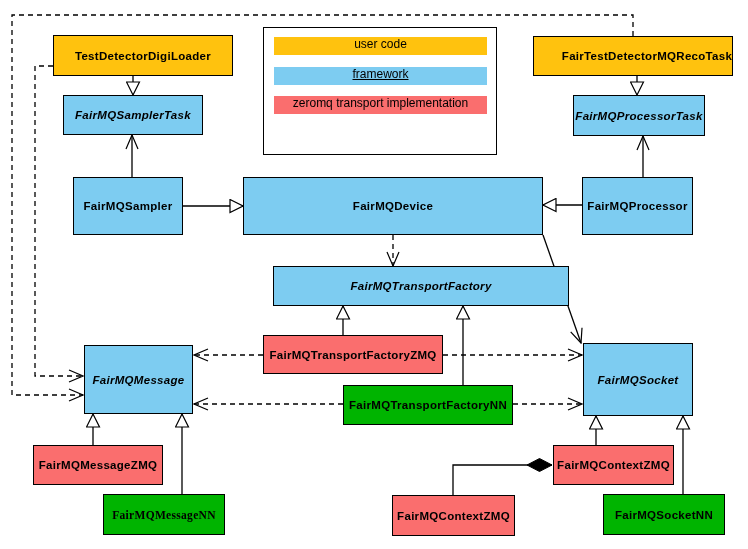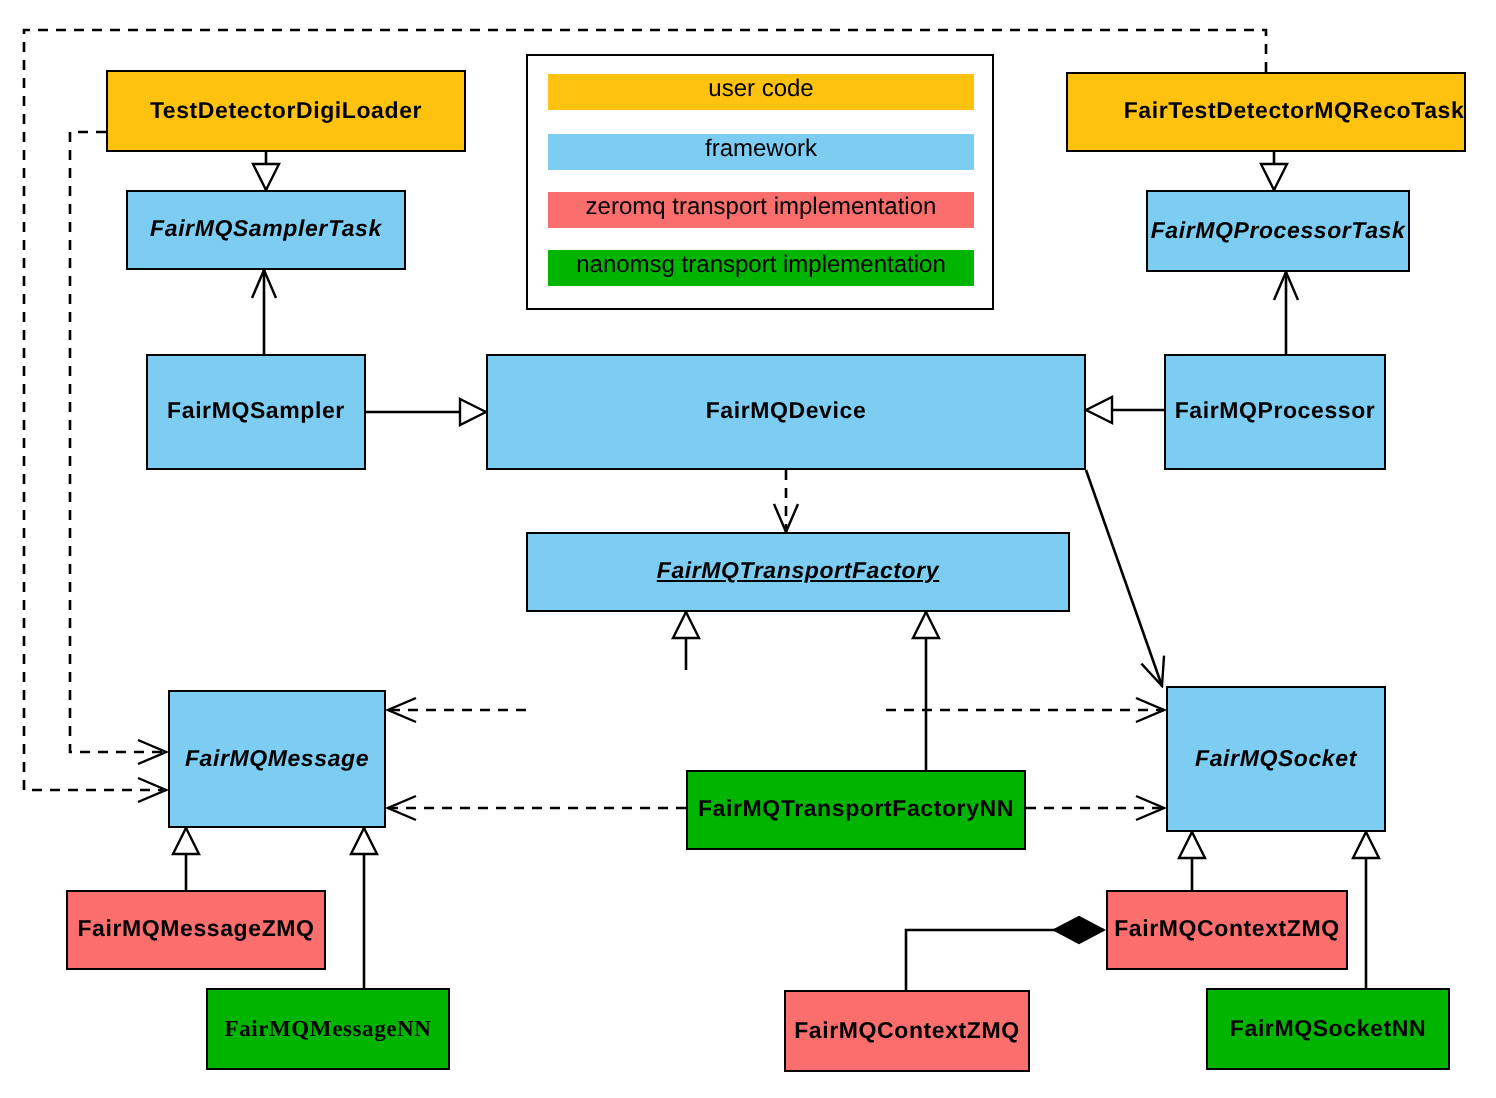--- a/index.html
+++ b/index.html
@@ -11,21 +11,21 @@
         font-weight:bold;font-size:11.5px;letter-spacing:.3px;white-space:nowrap;text-align:center;}
   .abstract{font-style:italic;}
   .c-user{background:#ffc20e;}
   .c-fw{background:#7dccf1;}
   .c-zmq{background:#fa6e6e;}
   .c-nn{background:#00b400;}
   .legend{position:absolute;left:263px;top:27px;width:234px;height:128px;z-index:2;
           border:1.3px solid #000;background:#fff;box-sizing:border-box;}
   .legend-item{position:absolute;left:10px;width:213px;height:18px;display:flex;
                align-items:flex-start;justify-content:center;font-size:12px;color:#000000;}
-  .li-0{top:9px;}  .li-1{top:39px;}  .li-2{top:68px;}  .li-3{top:97px;}
+  .li-0{top:9px;}  .li-1{top:39px;text-decoration:underline;}  .li-2{top:68px;}  .li-3{top:97px;}
   .solid{fill:none;stroke:#000;stroke-width:1.3;}
   .dashed{fill:none;stroke:#000;stroke-width:1.3;stroke-dasharray:5 4;}
 </style>
 </head>
 <body>
 
 <div id="stage">
 
   <svg id="wires" width="748" height="549" viewBox="0 0 748 549">
     <defs>
@@ -77,41 +77,39 @@
   <div class="legend">
     <div class="legend-item li-0 c-user">
       <span>user code</span>
     </div>
     <div class="legend-item li-1 c-fw">
       <span>framework</span>
     </div>
     <div class="legend-item li-2 c-zmq">
       <span>zeromq transport implementation</span>
     </div>
-    <div class="legend-item li-3 c-nn">
-      <span>nanomsg transport implementation</span>
-    </div>
   </div>
 
   <div class="node c-user" style="left:53px;top:35px;width:180px;height:41px;">TestDetectorDigiLoader</div>
 
   <div class="node c-user" style="left:533px;top:36px;width:200px;height:40px;padding-left:28px;">FairTestDetectorMQRecoTask</div>
 
   <div class="node c-fw abstract" style="left:63px;top:95px;width:140px;height:40px;">FairMQSamplerTask</div>
 
   <div class="node c-fw abstract" style="left:573px;top:95px;width:132px;height:41px;">FairMQProcessorTask</div>
 
   <div class="node c-fw" style="left:73px;top:177px;width:110px;height:58px;">FairMQSampler</div>
 
   <div class="node c-fw" style="left:243px;top:177px;width:300px;height:58px;">FairMQDevice</div>
 
   <div class="node c-fw" style="left:582px;top:177px;width:111px;height:58px;">FairMQProcessor</div>
 
-  <div class="node c-fw abstract" style="left:263px;top:266px;width:272px;height:40px;text-decoration:underline;">FairMQTransportFactory</div>
+  <div class="node c-fw abstract" style="left:273px;top:266px;width:296px;height:40px;">FairMQTransportFactory</div>
 
+  <div class="node c-zmq" style="left:263px;top:335px;width:180px;height:39px;">FairMQTransportFactoryZMQ</div>
 
   <div class="node c-nn" style="left:343px;top:385px;width:170px;height:40px;">FairMQTransportFactoryNN</div>
 
   <div class="node c-fw abstract" style="left:84px;top:345px;width:109px;height:69px;">FairMQMessage</div>
 
   <div class="node c-fw abstract" style="left:583px;top:343px;width:110px;height:73px;">FairMQSocket</div>
 
   <div class="node c-zmq" style="left:33px;top:445px;width:130px;height:40px;text-align:right;">FairMQMessageZMQ</div>
 
   <div class="node c-nn" style="left:103px;top:494px;width:122px;height:41px;font-family:Liberation Serif, serif;">FairMQMessageNN</div>

